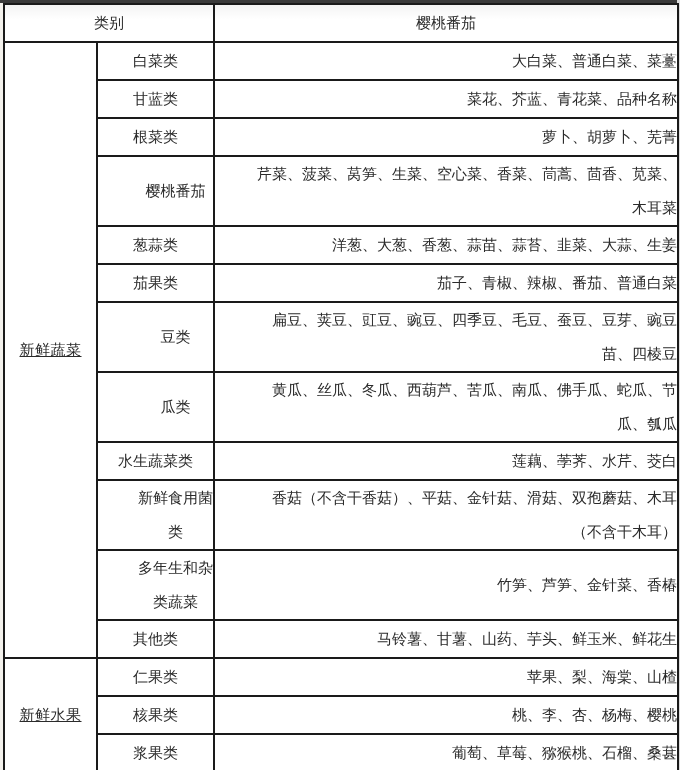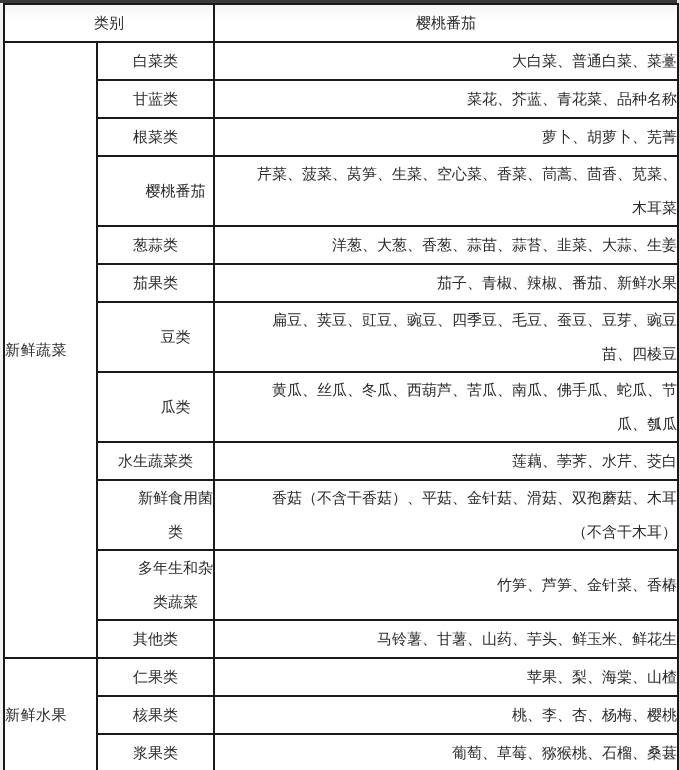--- a/index.html
+++ b/index.html
@@ -49,21 +49,23 @@
       padding: 0;
       line-height: 34px;
       vertical-align: middle;
     }
     table.grid th {
       background: linear-gradient(#f4f4f4, #ffffff 40%);
       height: 36px;
       text-align: center;
     }
     td.major {
+      text-align: center;
       letter-spacing: 0.5px;
+      text-decoration: underline;
     }
     td.sub {
       text-align: center;
       padding: 0 6px;
       font-family: Liberation Serif, serif;
     }
     td.items {
       text-align: right;
       padding: 0 10px 0 14px;
       word-break: break-all;
@@ -108,21 +110,21 @@
       <tr class="h2">
         <td class="sub">樱桃番茄</td>
         <td class="items">芹菜、菠菜、莴笋、生菜、空心菜、香菜、茼蒿、茴香、苋菜、木耳菜</td>
       </tr>
       <tr class="h1">
         <td class="sub">葱蒜类</td>
         <td class="items">洋葱、大葱、香葱、蒜苗、蒜苔、韭菜、大蒜、生姜</td>
       </tr>
       <tr class="h1">
         <td class="sub">茄果类</td>
-        <td class="items">茄子、青椒、辣椒、番茄、新鲜水果</td>
+        <td class="items">茄子、青椒、辣椒、番茄、普通白菜</td>
       </tr>
       <tr class="h2">
         <td class="sub">豆类</td>
         <td class="items">扁豆、荚豆、豇豆、豌豆、四季豆、毛豆、蚕豆、豆芽、豌豆苗、四棱豆</td>
       </tr>
       <tr class="h2">
         <td class="sub">瓜类</td>
         <td class="items">黄瓜、丝瓜、冬瓜、西葫芦、苦瓜、南瓜、佛手瓜、蛇瓜、节瓜、瓠瓜</td>
       </tr>
       <tr class="h1">

